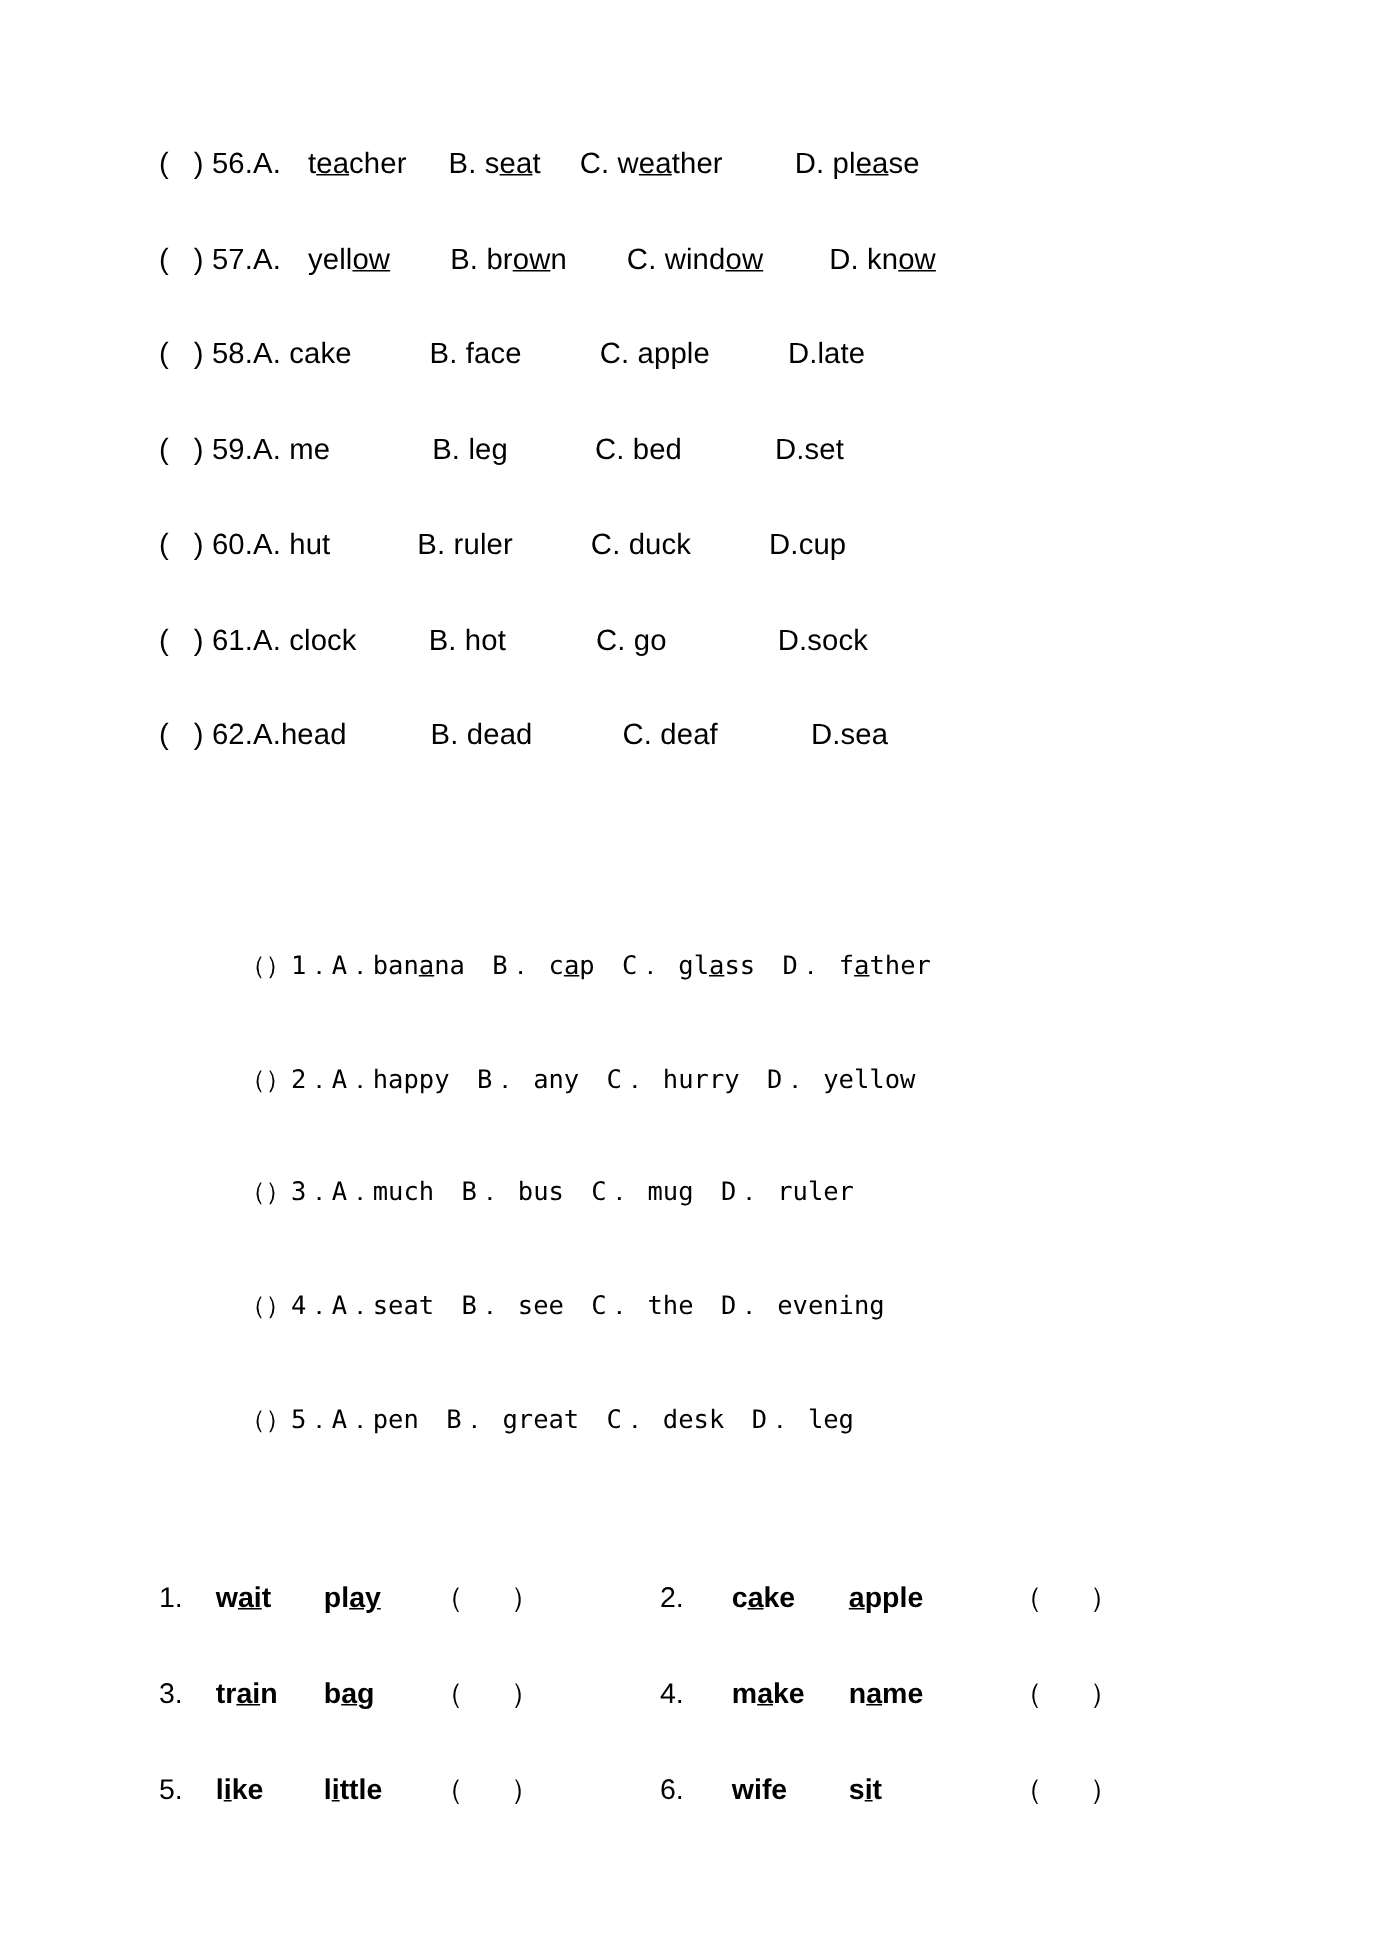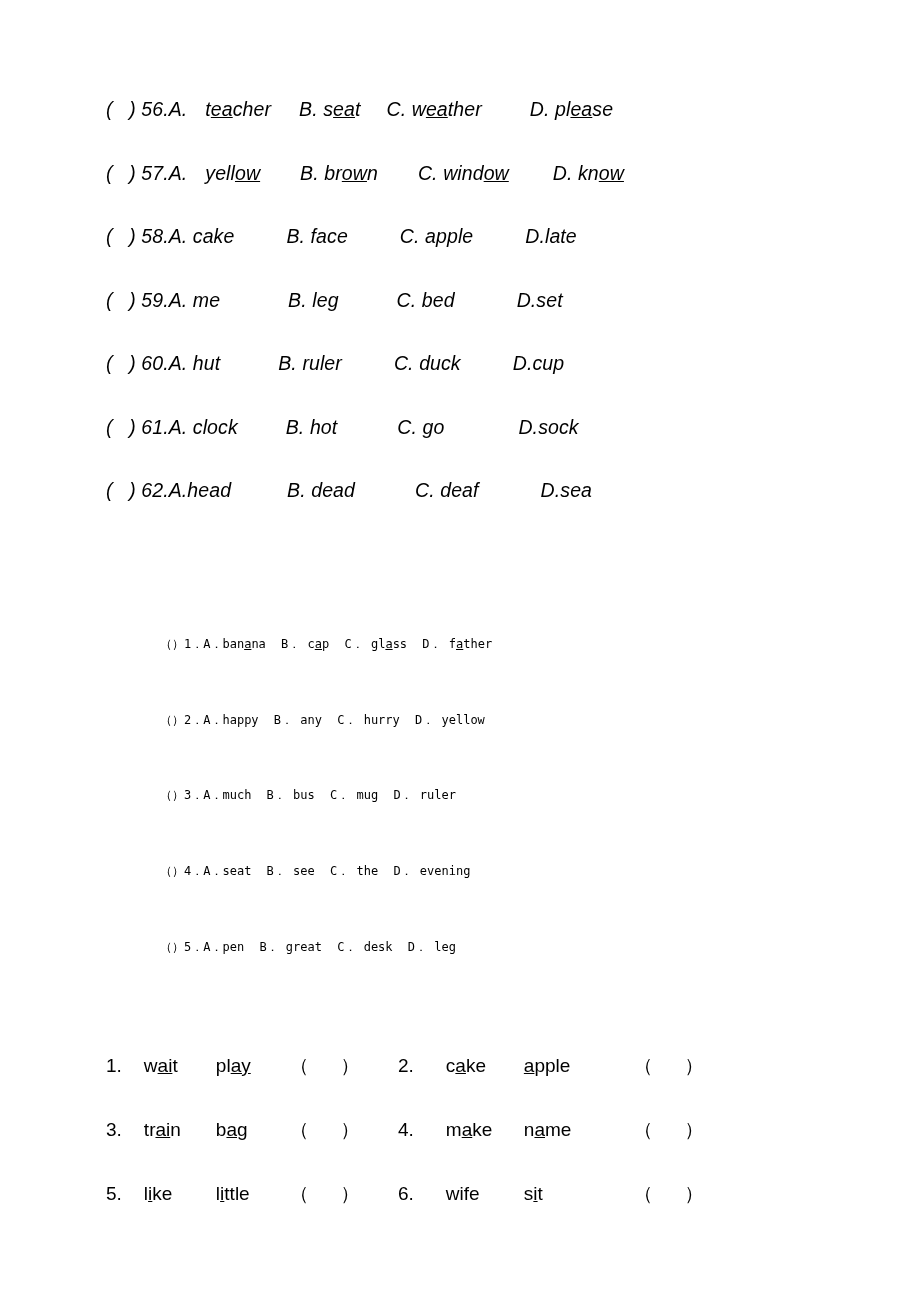--- a/index.html
+++ b/index.html
@@ -21,21 +21,20 @@
     height: 1301px;
     background: #ffffff;
   }
 
   
   .sec1 {
     position: absolute;
     left: 106px;
     top: 78px;
     width: 700px;
-    font-style: italic;
   }
   .q1row {
     height: 63.5px;
     line-height: 63.5px;
     font-size: 19.5px;
     white-space: pre;
     letter-spacing: 0.1px;
   }
   .q1row .prefix { display: inline-block; }
   .q1row .opt { display: inline-block; }
@@ -55,42 +54,42 @@
   .sec2 {
     position: absolute;
     left: 160px;
     top: 607px;
     width: 700px;
   }
   .q2row {
     height: 75.7px;
     line-height: 75.7px;
     font-family: "DejaVu Sans Mono", "Liberation Mono", monospace;
-    font-size: 12px;
+    font-size: 17px;
     white-space: pre;
   }
 
   
   .sec3 {
     position: absolute;
     left: 106px;
     top: 1034px;
     width: 760px;
   }
   .q3row {
     height: 64px;
     line-height: 64px;
     font-size: 19px;
     white-space: pre;
     position: relative;
   }
   .q3row .left-part { display: inline-block; width: 292px; }
-  .q3row .right-part { display: inline-block; }
+  .q3row .right-part { display: inline-block; margin-left: 42px; }
   .q3row .num { display: inline-block; }
-  .q3row .w { display: inline-block; }
+  .q3row .w { display: inline-block; font-weight: bold; }
   .q3row .paren { display: inline-block; }
 
   u { text-decoration: underline; text-underline-offset: 1px; }
 </style>
 </head>
 <body>
 
 <div class="page">
 
   <div class="sec1" id="sec1">

